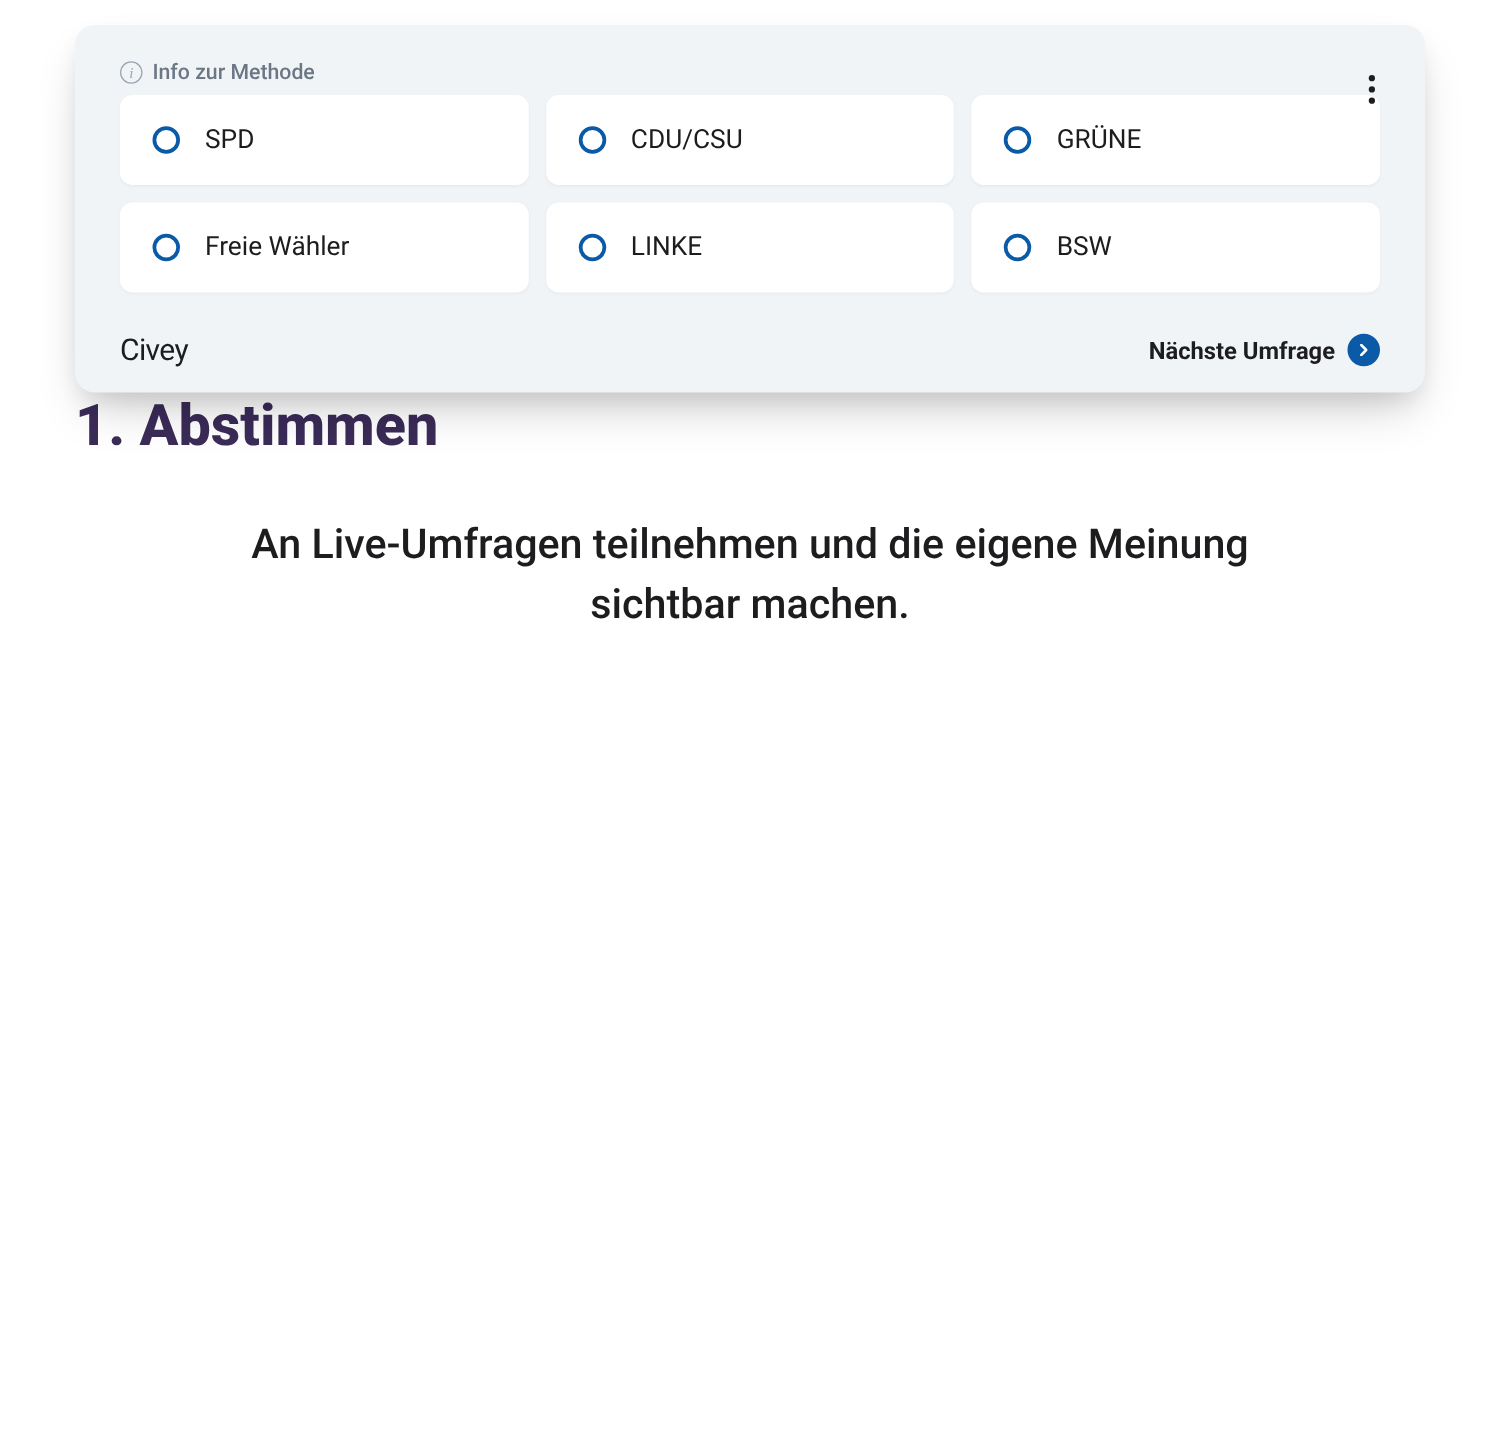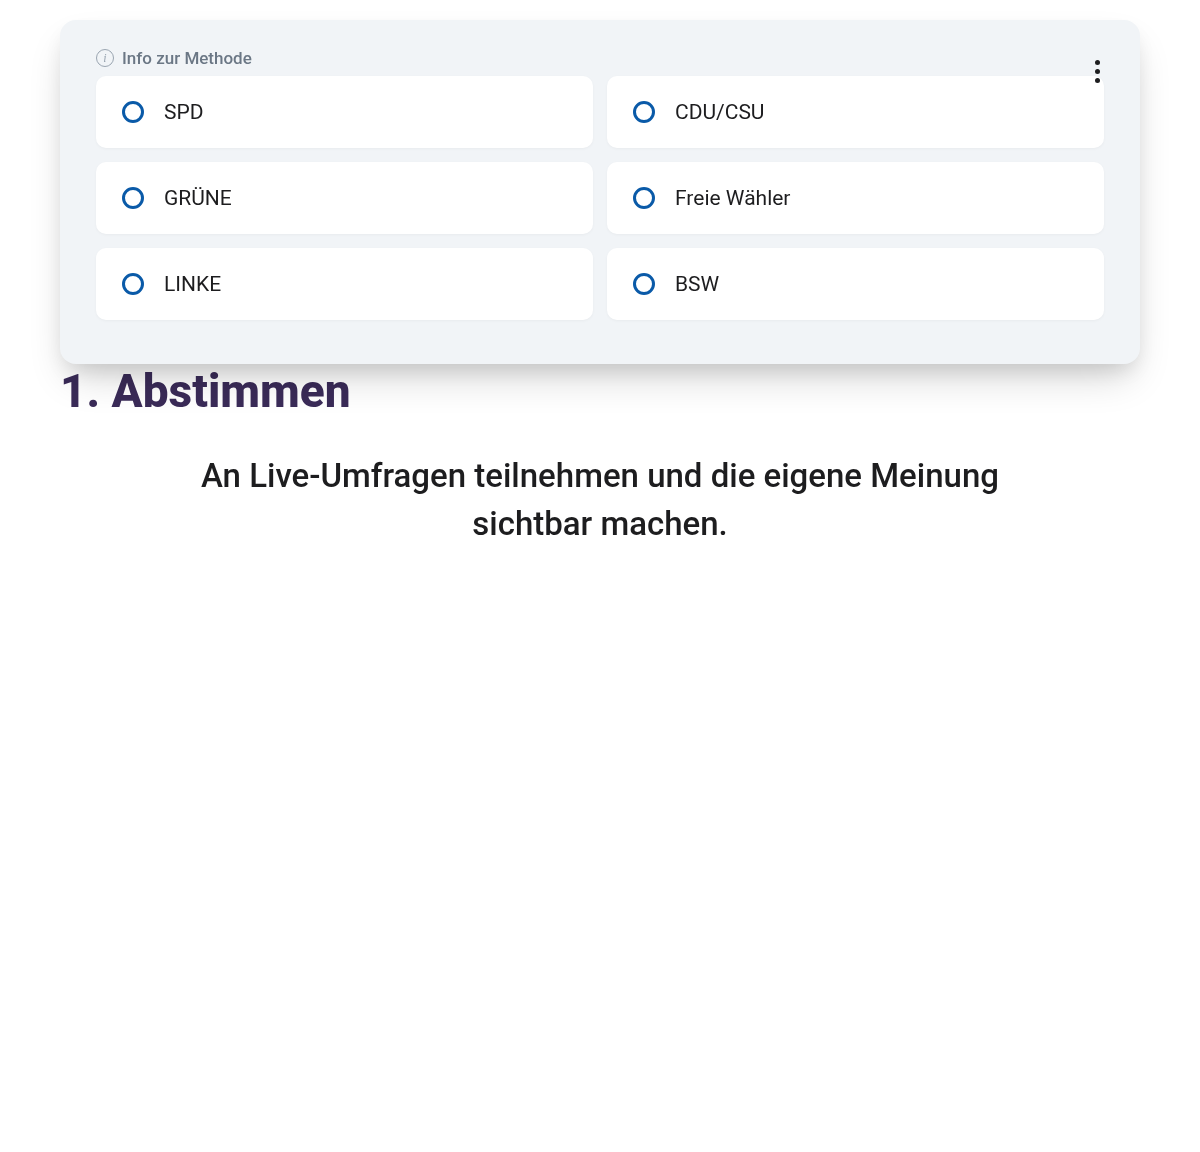--- a/index.html
+++ b/index.html
@@ -65,21 +65,21 @@
       cursor: pointer;
     }
     .more-button .dot {
       width: 5px;
       height: 5px;
       background: #1d1d1f;
       border-radius: 50%;
     }
     .options-grid {
       display: grid;
-      grid-template-columns: 1fr 1fr;
+      grid-template-columns: 1fr 1fr 1fr;
       gap: 14px;
       margin-bottom: 24px;
     }
     .option {
       background: #ffffff;
       border-radius: 10px;
       padding: 24px 26px;
       display: flex;
       align-items: center;
       gap: 20px;
@@ -133,21 +133,21 @@
       height: 10px;
     }
     .step-heading {
       text-align: left;
       font-size: 46px;
       font-weight: 800;
       color: #3a2b58;
     }
     .step-desc {
       text-align: center;
-      margin-top: 34px;
+      margin-top: 44px;
       font-size: 33px;
       font-weight: 500;
       color: #1d1d1f;
       line-height: 1.45;
       padding: 0 90px;
     }
   </style>
 </head>
 <body>
 
@@ -185,17 +185,28 @@
     <div class="option">
       <span class="radio"></span>
       <span class="option-label">LINKE</span>
     </div>
     <div class="option">
       <span class="radio"></span>
       <span class="option-label">BSW</span>
     </div>
   </div>
 
+  <div class="footer">
+    <span class="brand">Civey</span>
+    <div class="next-link">
+      <span>Nächste Umfrage</span>
+      <span class="chevron-circle">
+        <svg viewBox="0 0 10 10" fill="none">
+          <path d="M3 1 L7 5 L3 9" stroke="#ffffff" stroke-width="2" stroke-linecap="round" stroke-linejoin="round"></path>
+        </svg>
+      </span>
+    </div>
+  </div>
 
 </div>
 
 <h3 class="step-heading">1.  Abstimmen</h3>
 <p class="step-desc">An Live-Umfragen teilnehmen und die eigene Meinung sichtbar machen.</p>
 
 </body></html>

